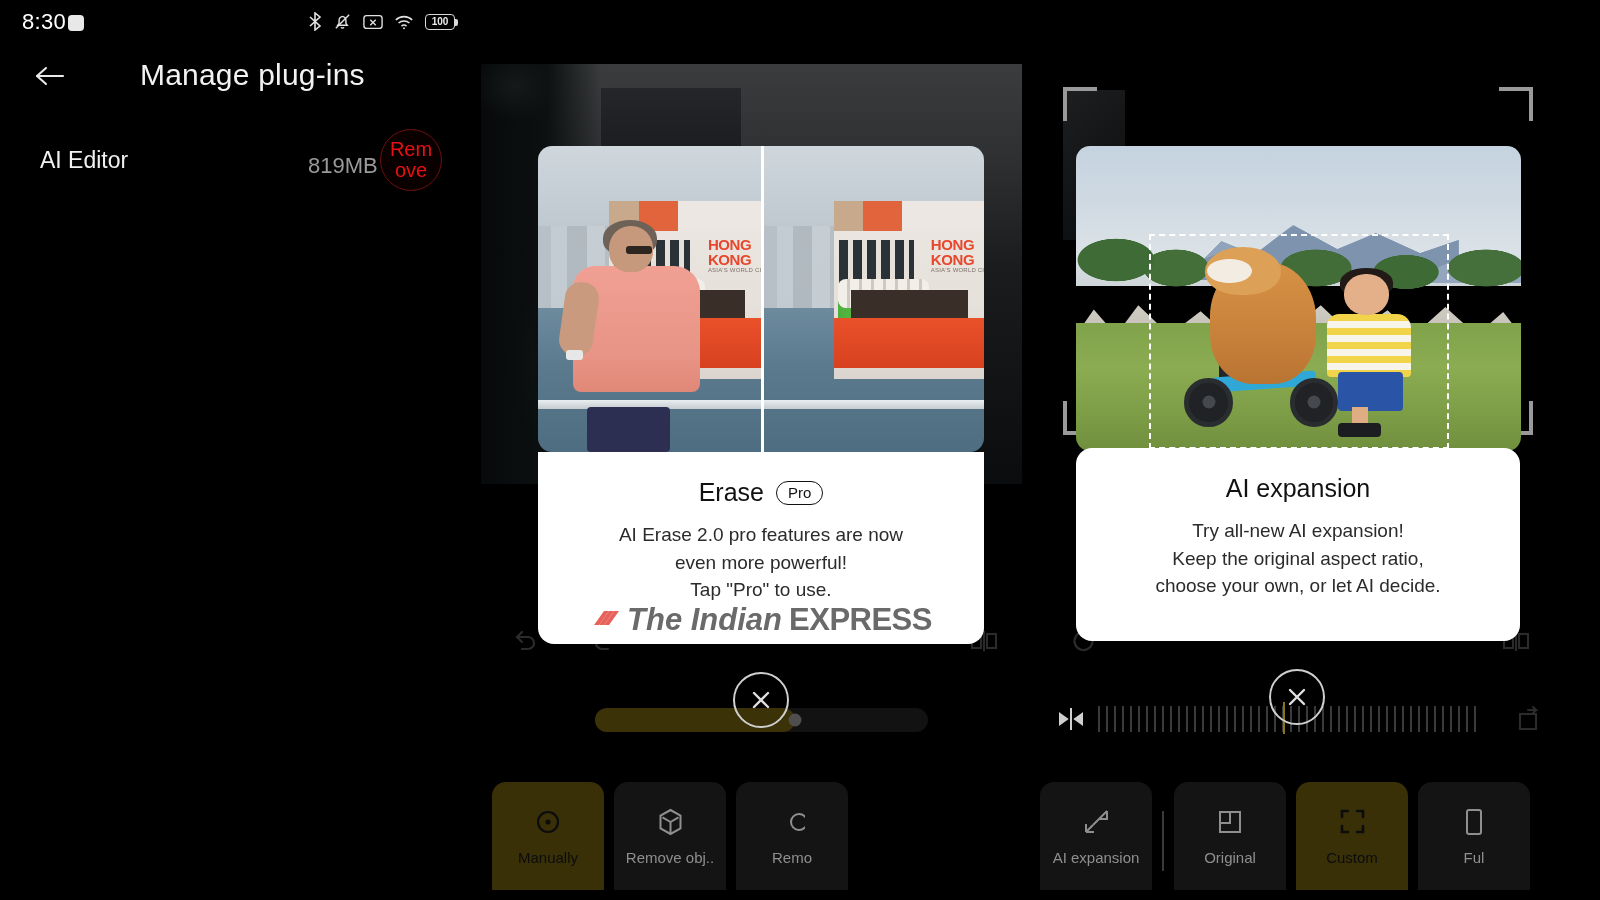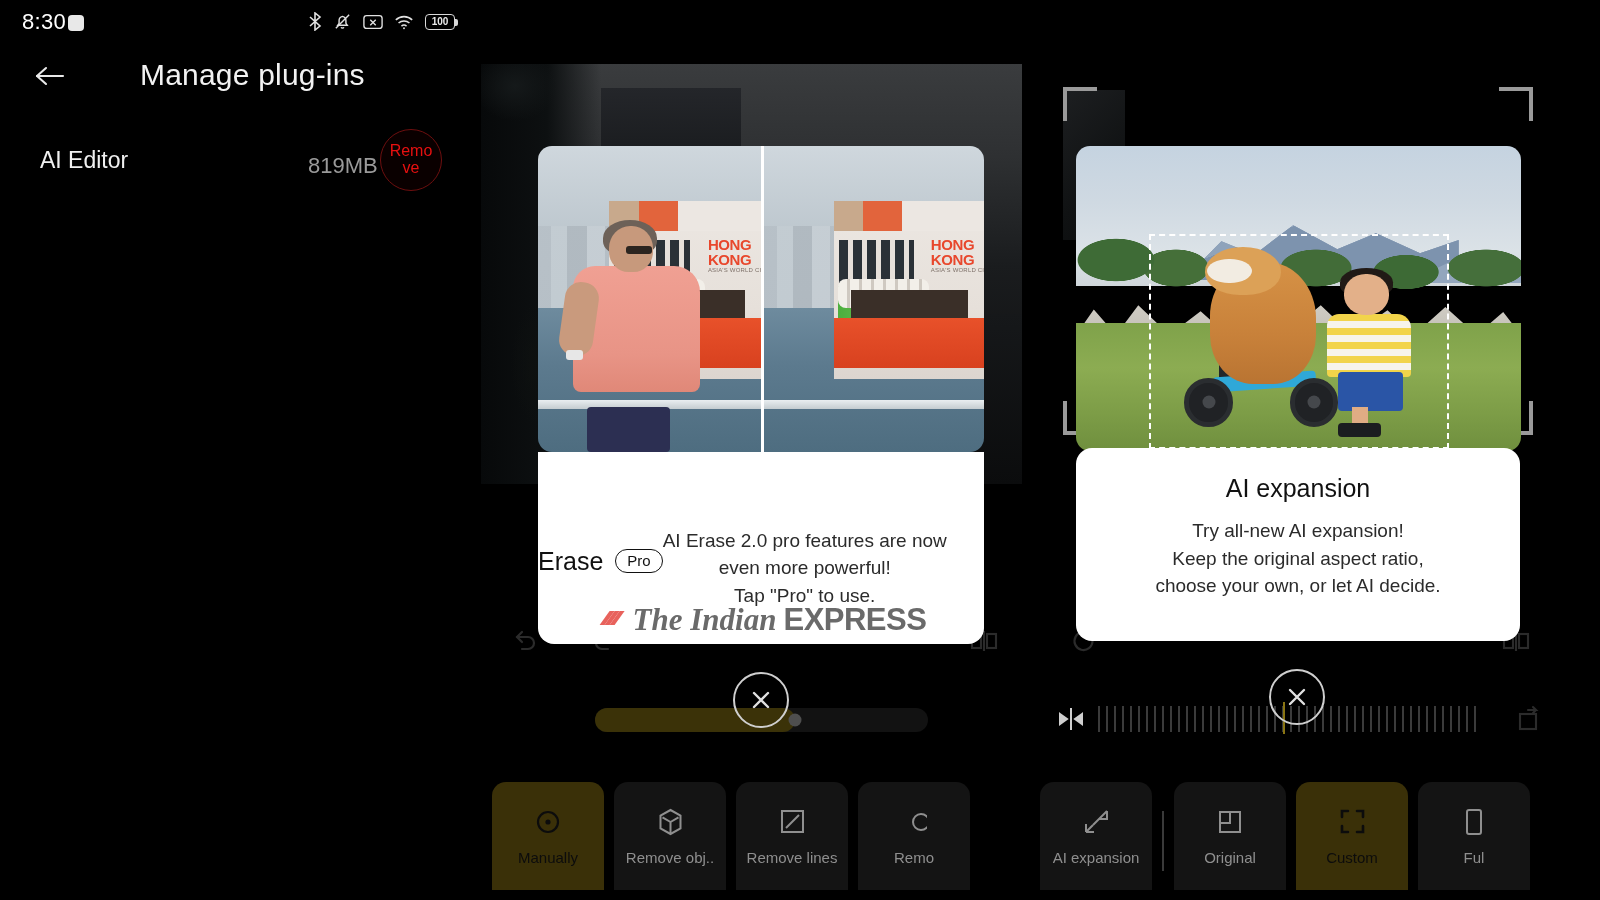--- a/index.html
+++ b/index.html
@@ -46,21 +46,21 @@
   .plugin-name { position: absolute; left: 40px; top: 12px; font-size: 23px; color: #f0f0f0; }
   .plugin-size { position: absolute; left: 308px; top: 18px; font-size: 22px; color: #9a9a9a; }
   .remove-btn {
     position: absolute; left: 380px; top: -6px;
     width: 62px; height: 62px; border-radius: 50%;
     border: 1px solid #6d0f0f; background: #0a0000;
     display: flex; align-items: center; justify-content: center;
     text-align: center; cursor: pointer;
   }
   .remove-btn span {
-    font-size: 16px; color: #e81010; line-height: 1.05; width: 46px;
+    font-size: 20px; color: #e81010; line-height: 1.05; width: 46px;
     word-break: break-all; display: block;
   }
 
   
   #erase-panel { position: absolute; left: 481px; top: 64px; width: 541px; height: 420px; }
   .erase-bg {
     position: absolute; inset: 0;
     background:
       linear-gradient(180deg,#3a3c3e 0%,#2e3032 22%,#1a1c1e 48%,#121314 75%,#0c0d0e 100%);
   }
@@ -177,39 +177,39 @@
   }
   .m-pants {
     position: absolute; left: 16%; bottom: 0; width: 60%; height: 20%;
     background: #2c2f52; border-radius: 4px;
   }
 
   
   .erase-card {
     position: absolute; left: 57px; top: 388px; width: 446px; height: 192px;
     background: #fff; border-radius: 0 0 16px 16px;
-    display: flex; flex-direction: row; align-items: center;
+    display: flex; flex-direction: column; align-items: center;
     padding-top: 26px; z-index: 4;
   }
   .card-title-row { display: flex; align-items: center; gap: 12px; }
   .card-title { font-size: 25px; color: #111; font-weight: 400; }
   .pro-pill {
     border: 1.8px solid #111; border-radius: 999px;
     padding: 2px 11px 3px; font-size: 15px; color: #111; font-weight: 500;
   }
   .card-desc {
     margin-top: 14px; font-size: 19px; color: #2b2b2b;
     line-height: 1.45; text-align: center;
   }
   .watermark {
     position: absolute; left: 50%; transform: translateX(-50%);
     bottom: 6px; display: flex; align-items: center; gap: 7px; white-space: nowrap;
   }
   .wm-mark { display: block; }
-  .wm-the { font-family: Liberation Serif, serif; font-style: italic; font-size: 31px; color: #6a6a6a; font-weight: bold; }
+  .wm-the { font-family: Liberation Sans, sans-serif; font-style: italic; font-size: 31px; color: #6a6a6a; font-weight: bold; }
   .wm-exp { font-family: "Liberation Sans", sans-serif; font-size: 31px; color: #6a6a6a; font-weight: bold; letter-spacing: -.5px; }
 
   
   .undo-row { position: absolute; left: 481px; top: 628px; width: 541px; height: 38px; }
   .undo-row .ic { position: absolute; top: 0; }
   .slider-wrap { position: absolute; left: 595px; top: 708px; width: 333px; height: 24px; }
   .slider-track { position: absolute; inset: 0; border-radius: 12px; background: #121212; }
   .slider-fill {
     position: absolute; left: 0; top: 0; height: 100%;
     border-radius: 12px; background: #3b3208;
@@ -664,29 +664,20 @@
       <span class="ticon">
         <svg width="27" height="28" viewBox="0 0 27 28" fill="none" stroke-width="2">
           <path d="M13.5 2l10 5.5v13L13.5 26 3.5 20.5v-13z"></path>
           <path d="M13.5 14v12M13.5 14l-8-4.6M13.5 14l8-4.6"></path>
         </svg>
       </span>
       <span class="tlabel">Remove obj..</span>
     </div>
     <div class="tool">
       <span class="ticon">
-        <svg width="27" height="27" viewBox="0 0 27 27" fill="none" stroke-width="2">
-          <rect x="3" y="3" width="21" height="21"></rect>
-            <path d="M7 20L20 7"></path>
-        </svg>
-      </span>
-      <span class="tlabel">Remove lines</span>
-    </div>
-    <div class="tool">
-      <span class="ticon">
         <svg width="26" height="28" viewBox="0 0 26 28" fill="none" stroke-width="2">
           <circle cx="20" cy="14" r="8"></circle>
         </svg>
       </span>
       <span class="tlabel">Remo</span>
     </div>
   </div>
 
   <div class="toolbar" id="expand-toolbar">
     <div class="tool">

